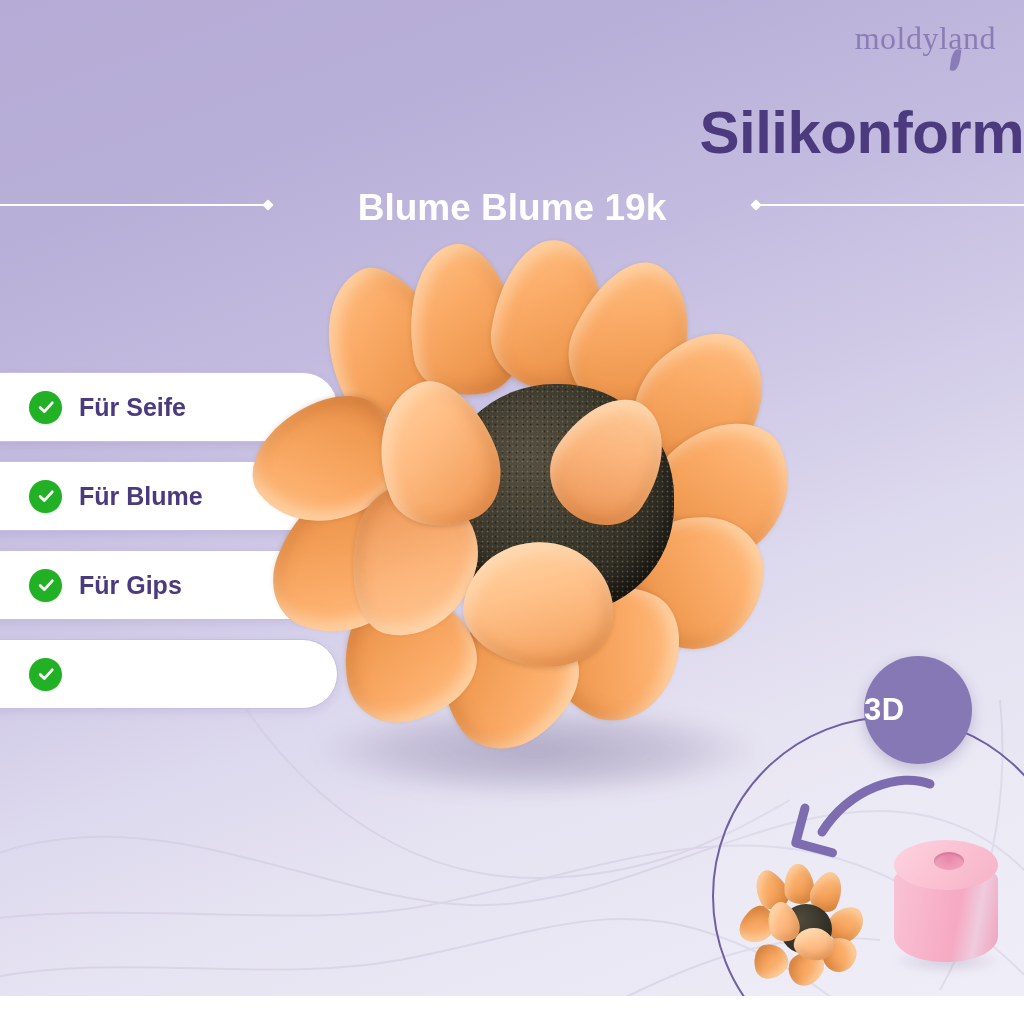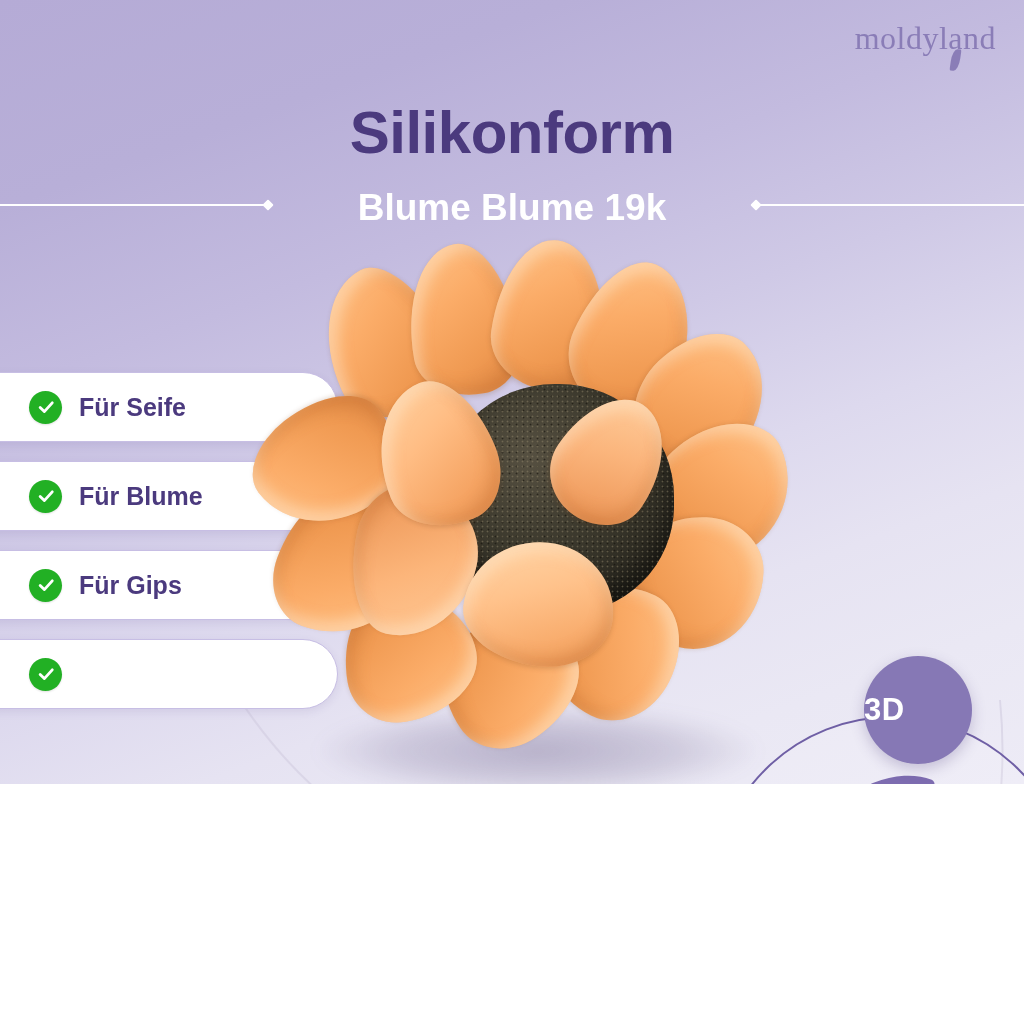--- a/index.html
+++ b/index.html
@@ -9,21 +9,21 @@
   body {
     width: 1024px;
     height: 1024px;
     overflow: hidden;
     font-family: "Liberation Sans", sans-serif;
   }
 
   #canvas {
     position: relative;
     width: 1024px;
-    height: 784px;
+    height: 996px;
     overflow: hidden;
     background:
       linear-gradient(160deg,
         #b5abd6 0%,
         #b8afd8 18%,
         #c3bbdf 34%,
         #cfc9e6 48%,
         #ddd9ee 62%,
         #e6e3f2 74%,
         #eae8f4 86%,
@@ -60,21 +60,21 @@
     border-radius: 60% 10% 60% 10%;
     transform: rotate(8deg);
   }
 
   
   .title {
     position: absolute;
     left: 0;
     right: 0;
     top: 101px;
-    text-align: center;
+    text-align: right;
     font-size: 60px;
     font-weight: bold;
     color: #4b3a7e;
     letter-spacing: -0.5px;
     line-height: 1.05;
   }
   .subtitle {
     position: absolute;
     left: 0;
     right: 0;

